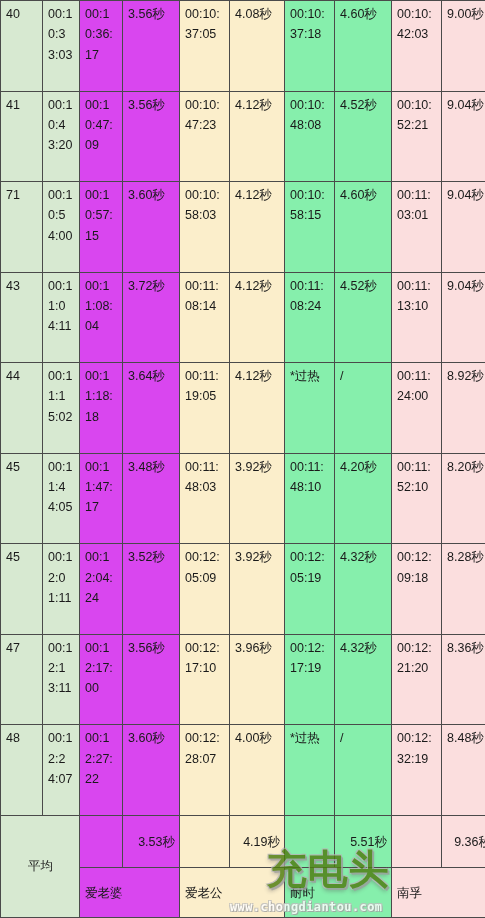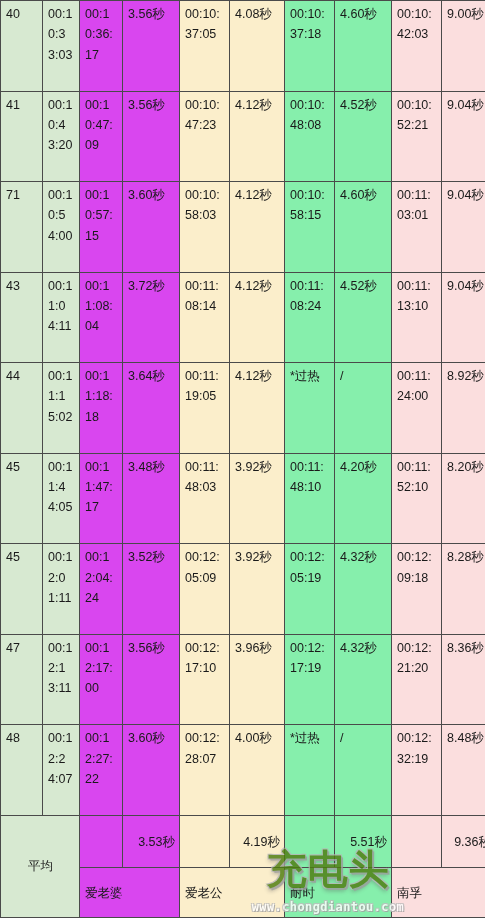--- a/index.html
+++ b/index.html
@@ -71,21 +71,21 @@
     letter-spacing:1px;
     text-shadow:
       1px 1px 0 #9a9a9a, 2px 2px 0 #9a9a9a,
       -1px 1px 0 #b5b5b5, 1px -1px 0 #b5b5b5,
       -1px -1px 0 #b5b5b5, 0 3px 4px rgba(90,90,90,.55);
   }
   .wm-url{
     position:absolute;
     left:0;bottom:2px;
     width:196px;
-    text-align:center;
+    text-align:left;
     font-family:"DejaVu Sans Mono","Liberation Mono",monospace;
     font-size:12px;
     font-weight:bold;
     color:#ffffff;
     letter-spacing:.4px;
     text-shadow:
       1px 1px 0 #a0a0a0, -1px 1px 0 #bdbdbd,
       1px -1px 0 #bdbdbd, -1px -1px 0 #bdbdbd;
   }
 </style>

